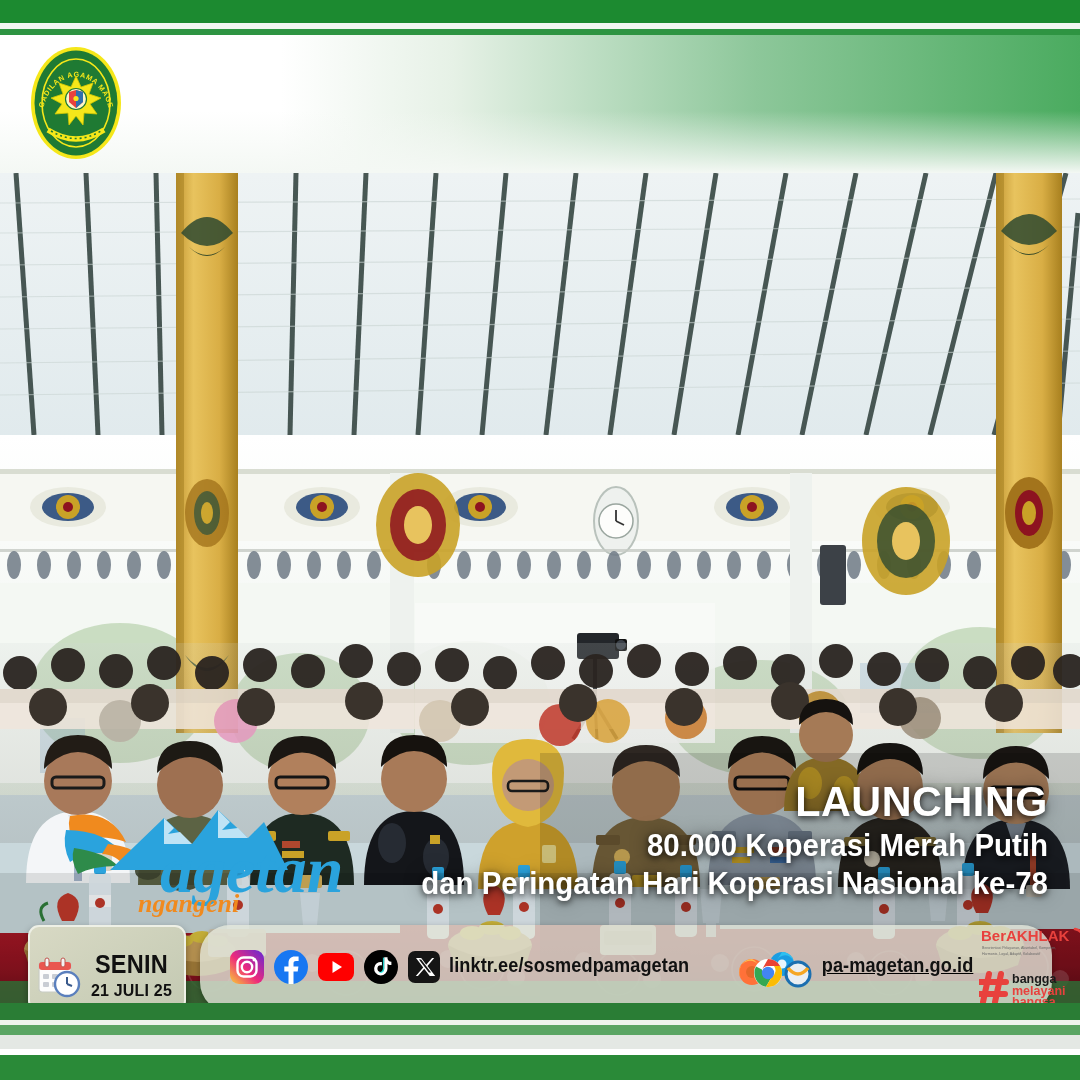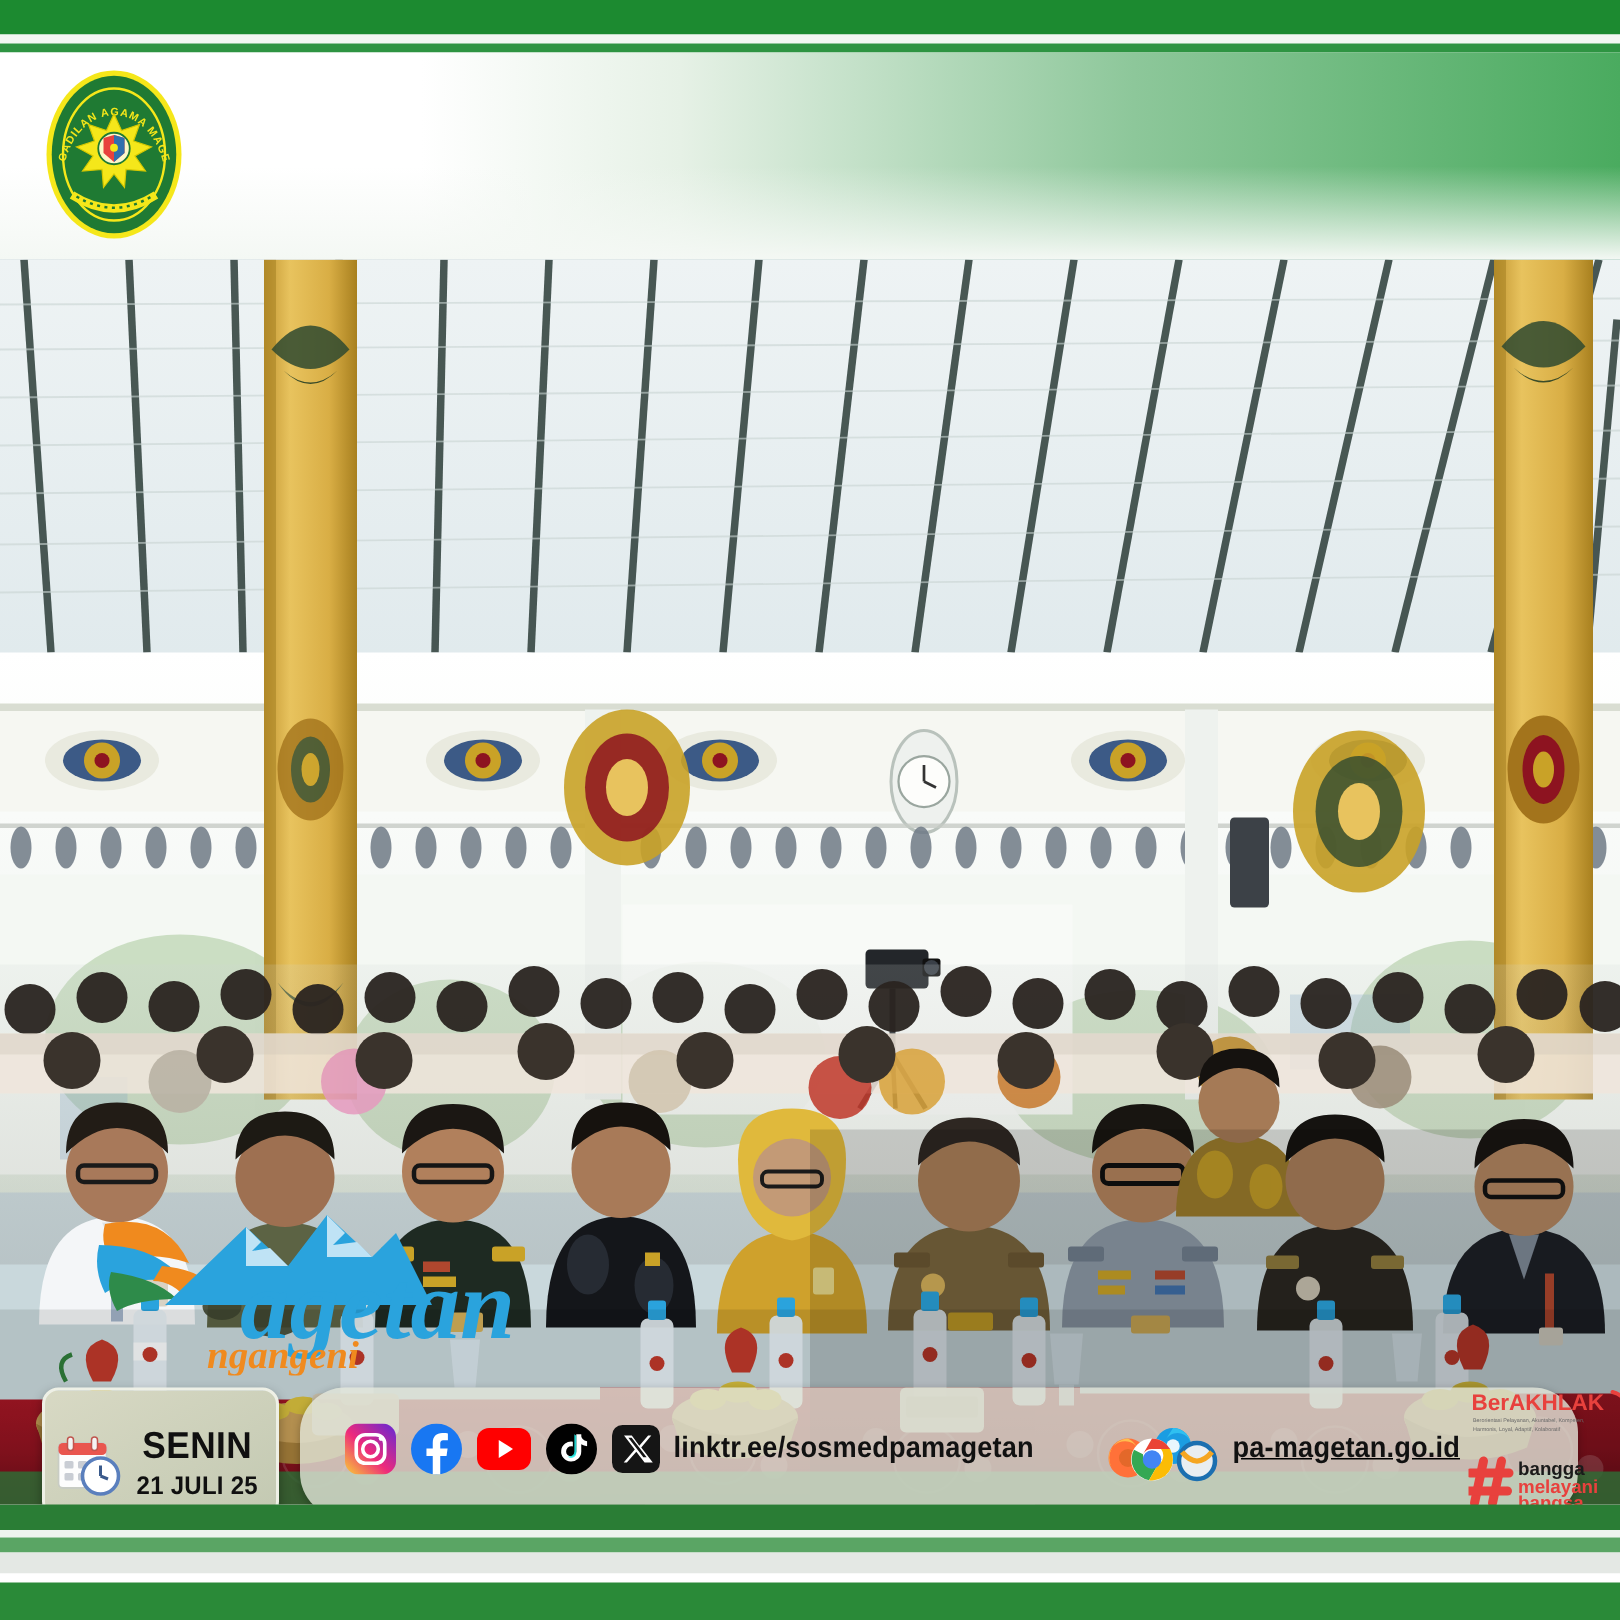--- a/index.html
+++ b/index.html
@@ -675,20 +675,25 @@
       <path d="M112,36 L122,46 L116,52 L128,50 L140,62 L112,62 Z" fill="#bfe3f5"></path>
 
       <g fill="#2aa3dd" font-family="'Liberation Serif', serif">
         <text x="108" y="110" font-size="66" font-style="italic" font-weight="bold">agetan</text>
       </g>
 
       <text x="86" y="130" fill="#f08a1e" font-family="'Liberation Serif', serif" font-size="26" font-style="italic" font-weight="bold">ngangeni</text>
     </svg>
   </div>
 
+  <div class="headline">
+    <div class="hl-1">LAUNCHING</div>
+    <div class="hl-2">80.000 Koperasi Merah Putih</div>
+    <div class="hl-3">dan Peringatan Hari Koperasi Nasional ke-78</div>
+  </div>
 
   <div class="date-badge">
     <div class="cal-icon">
       <svg width="44" height="44" viewBox="0 0 44 44">
         <rect x="2" y="7" width="32" height="30" rx="3" fill="#fdfdfd" stroke="#c8ccc4" stroke-width="1.2"></rect>
         <rect x="2" y="7" width="32" height="8" rx="3" fill="#e9564f"></rect>
         <rect x="8" y="3" width="4" height="9" rx="2" fill="#f4f4f4" stroke="#c0564f" stroke-width="1"></rect>
         <rect x="24" y="3" width="4" height="9" rx="2" fill="#f4f4f4" stroke="#c0564f" stroke-width="1"></rect>
         <g fill="#c9cdd4">
           <rect x="6" y="19" width="6" height="5" rx="1"></rect>

